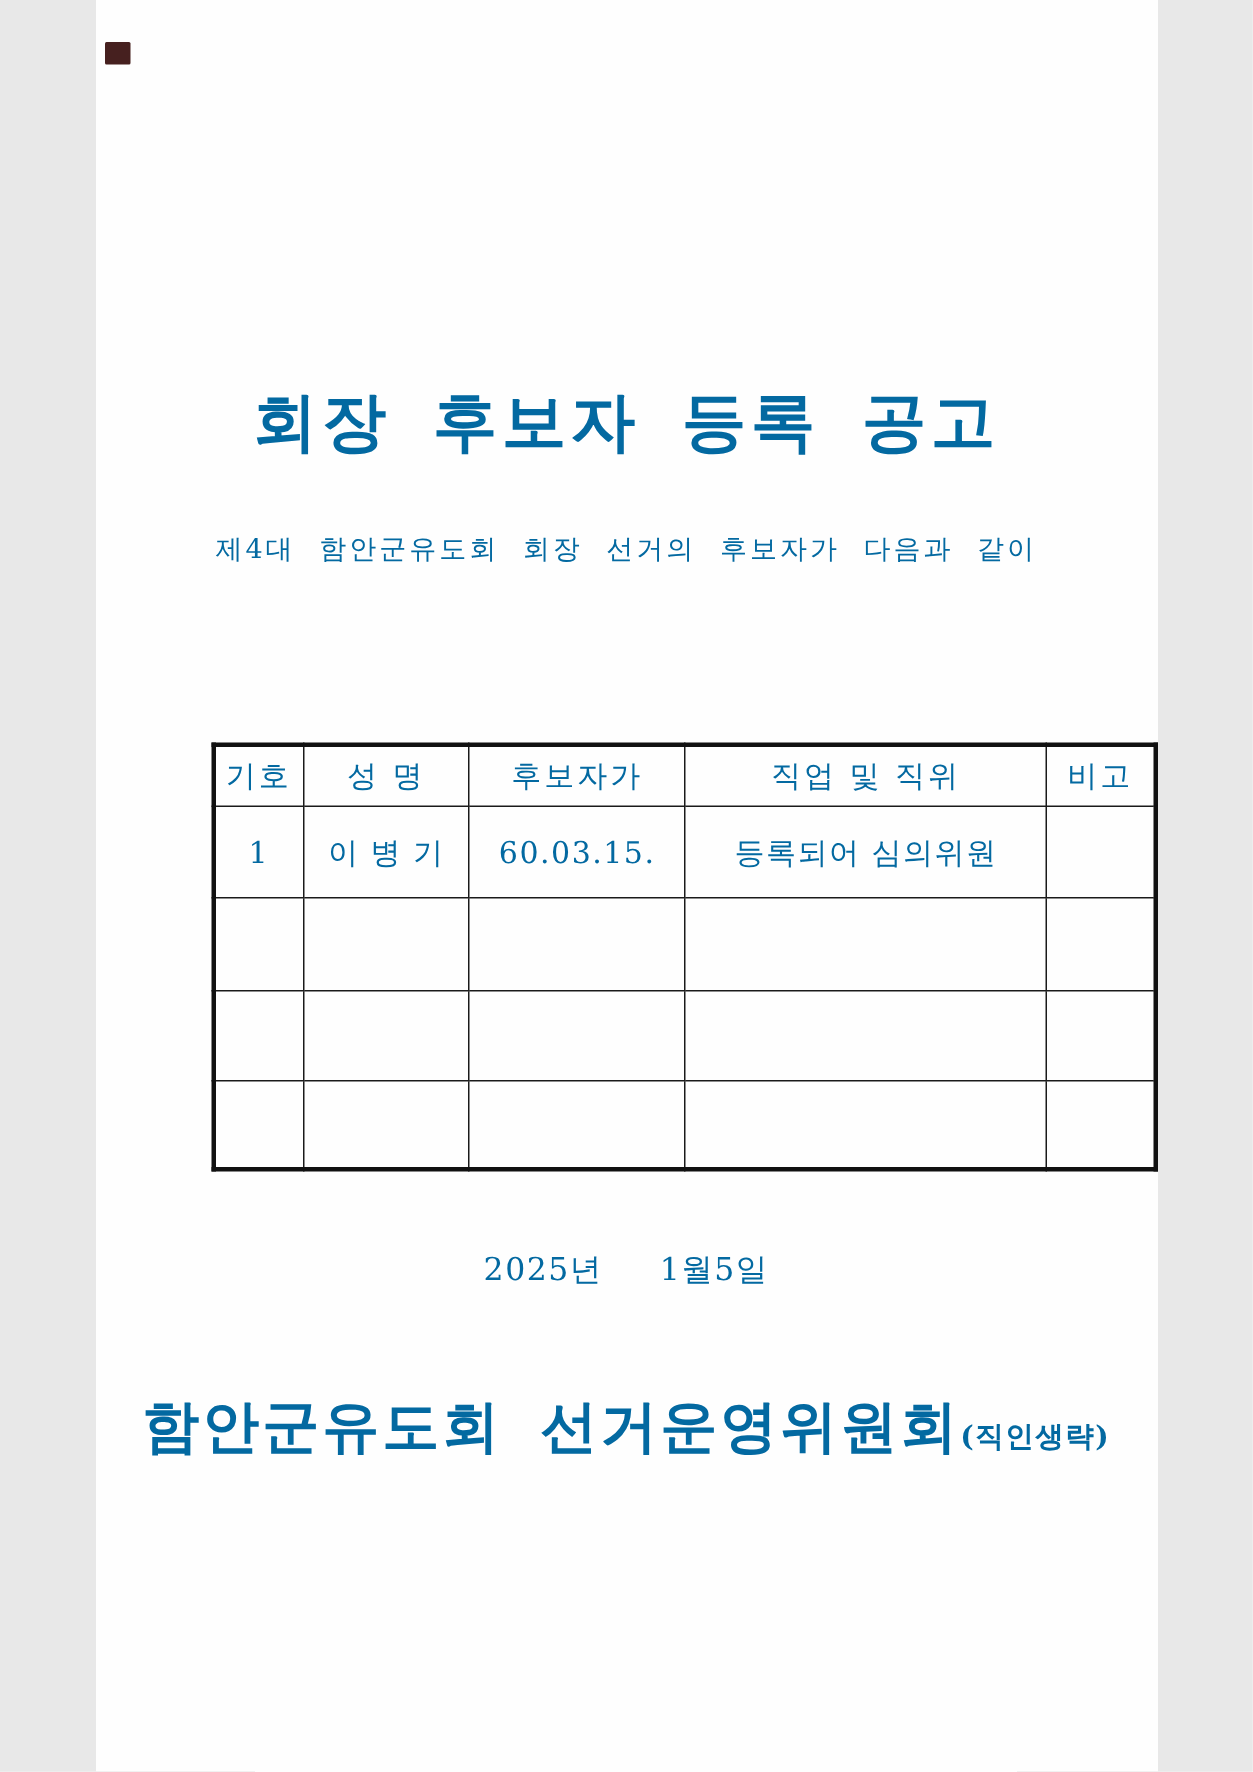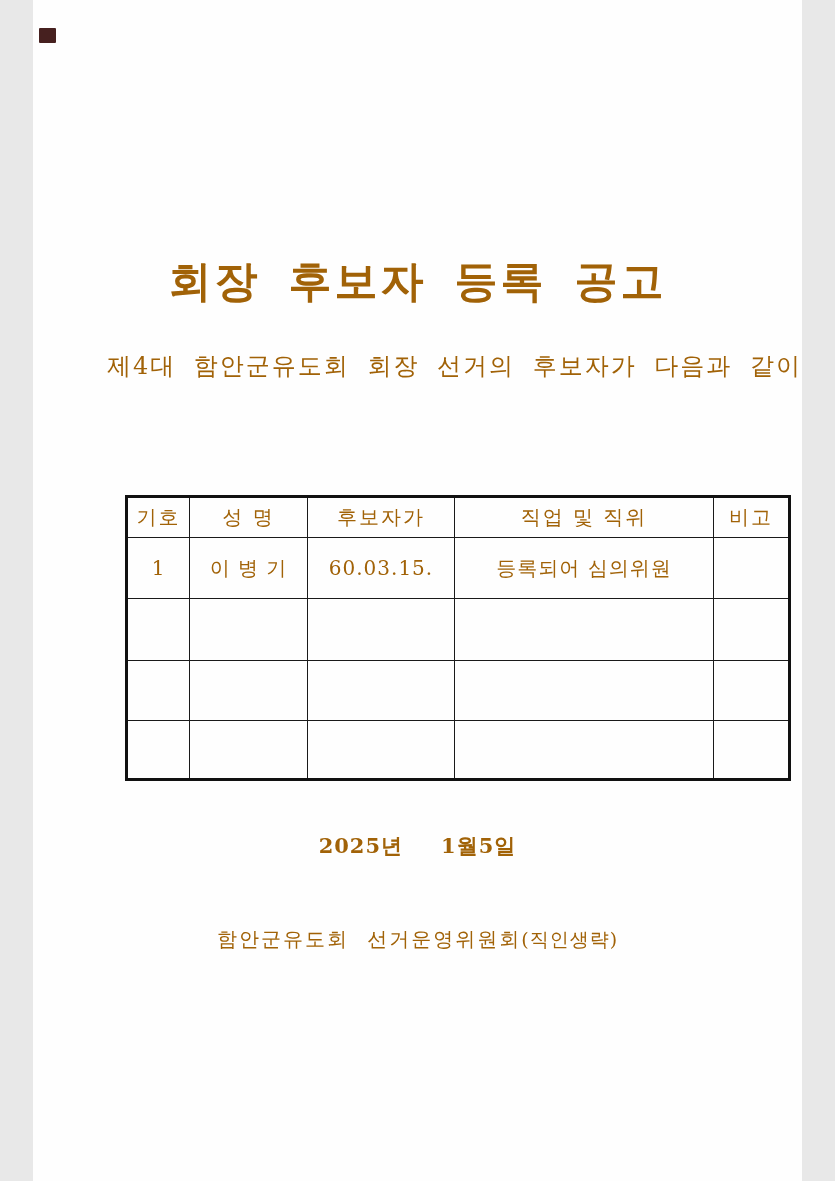--- a/index.html
+++ b/index.html
@@ -1,24 +1,24 @@
 <!DOCTYPE html>
 <html lang="ko"><head>
 <meta charset="utf-8">
 <style>
   html, body { margin: 0; padding: 0; background: #e8e8e8; }
   .page {
     position: relative;
-    width: 769px;
+    width: 708px;
     height: 1181px;
     margin: 0 auto;
     background: #fefefe;
     overflow: hidden;
     font-family: "DejaVu Serif", "Liberation Serif", serif;
-    color: #a16207;
+    color: #0369a1;
   }
   .scan-mark {
     position: absolute;
     left: 6px;
     top: 28px;
     width: 17px;
     height: 15px;
     background: #46201f;
     border-radius: 1px;
   }
@@ -32,30 +32,30 @@
     font-weight: bold;
     letter-spacing: 3px;
     word-spacing: 10px;
     white-space: nowrap;
   }
   .intro {
     position: absolute;
     left: 0;
     top: 346px;
     width: 100%;
-    text-align: right;
-    font-size: 24px;
+    text-align: center;
+    font-size: 18px;
     line-height: 41px;
     letter-spacing: 2px;
     word-spacing: 8px;
     font-weight: 500;
   }
   .candidate-table {
     position: absolute;
-    left: 92px;
+    left: 77px;
     top: 495px;
     border-collapse: collapse;
     table-layout: fixed;
     background: transparent;
   }
   .candidate-table td, .candidate-table th {
     border: 1.5px solid #1a1a1a;
     text-align: center;
     vertical-align: middle;
     font-size: 20px;
@@ -79,43 +79,43 @@
   .date-line {
     position: absolute;
     left: 0;
     top: 832px;
     width: 100%;
     display: flex;
     justify-content: center;
     align-items: baseline;
     font-size: 21px;
     letter-spacing: 1px;
-    font-weight: 700;
+    font-weight: 400;
   }
   .date-line .gap-a { margin-right: 38px; }
   .date-line .gap-b { }
   .footer-line {
     position: absolute;
     left: 0;
     top: 926px;
     width: 100%;
     display: flex;
     justify-content: center;
     align-items: baseline;
     white-space: nowrap;
   }
   .footer-org {
-    font-size: 20px;
-    font-weight: normal;
+    font-size: 38px;
+    font-weight: bold;
     letter-spacing: 2px;
     word-spacing: 10px;
   }
   .footer-seal {
     font-size: 19px;
-    font-weight: 400;
+    font-weight: 700;
     letter-spacing: 1px;
   }
 </style>
 </head>
 <body>
 
 <div class="page">
 
   <div class="scan-mark"></div>
 

